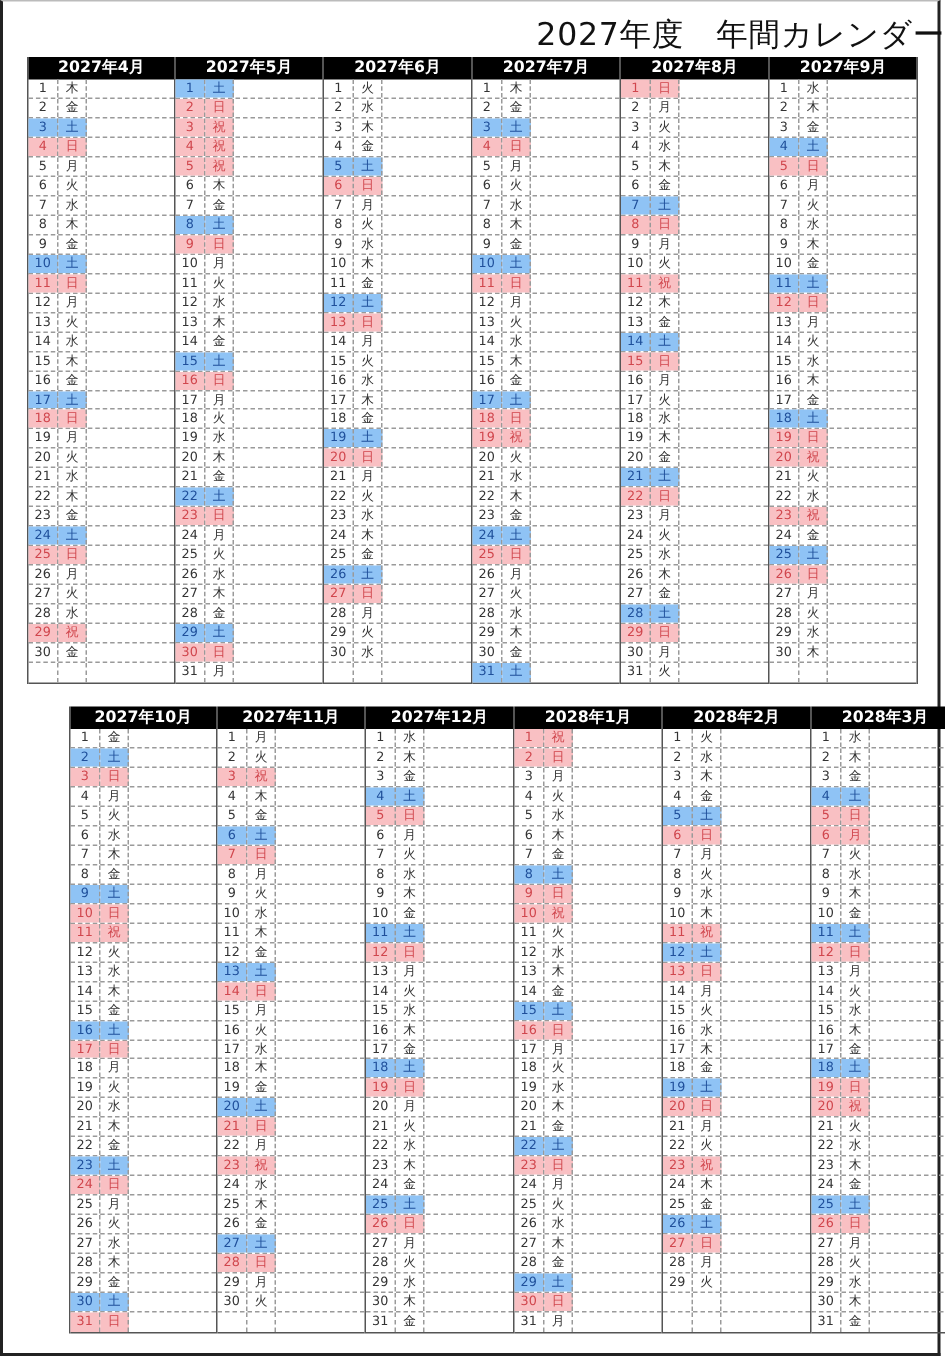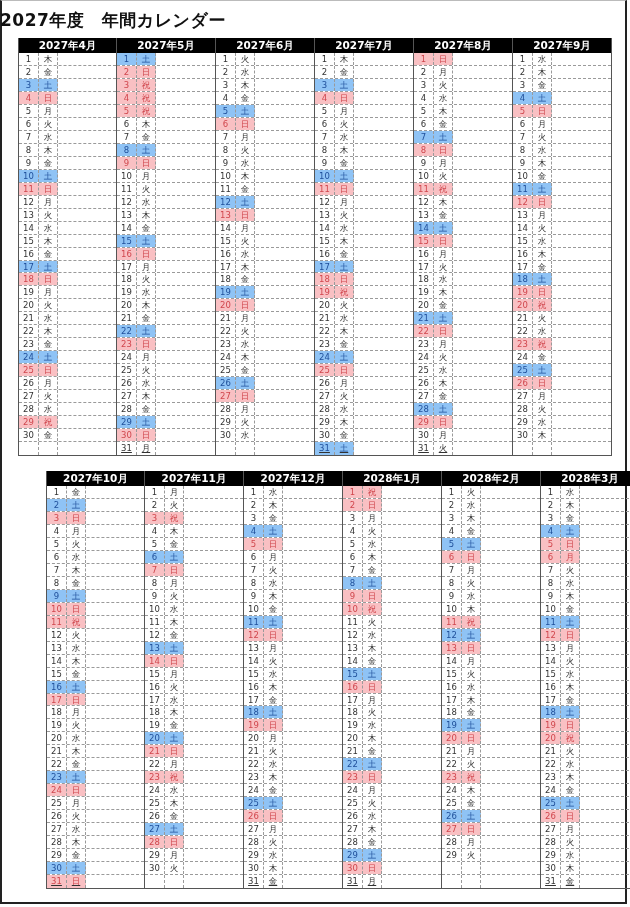--- a/index.html
+++ b/index.html
@@ -5,36 +5,36 @@
   html, body { margin: 0; padding: 0; background: #ffffff; }
   body { width: 630px; height: 907px; position: relative; overflow: hidden;
          font-family: "DejaVu Sans", "Liberation Sans", sans-serif; }
   .page {
     position: absolute; left: 0; top: 0; width: 627px; height: 904px;
     border-left: 2px solid #222; border-bottom: 2px solid #222; border-right: 2px solid #222;
     border-top: 1px solid #bbb;
     box-sizing: border-box; background: #fff;
   }
   .title {
-    position: absolute; left: 0; width: 630px; top: 9px; text-align: left;
-    font-size: 17px; font-weight: bold; color: #111; letter-spacing: 0.5px;
+    position: absolute; left: 0; width: 630px; top: 9px; text-align: right;
+    font-size: 21px; font-weight: normal; color: #111; letter-spacing: 0.5px;
   }
   .block { position: absolute; left: 18px; width: 594px; display: flex; }
   .block.b1 { top: 38px; }
   .block.b2 { top: 471px; margin-left: 28px; }
   .month { width: 99px; box-sizing: border-box; border-right: 1px solid #555; }
   .month:first-child { border-left: 1px solid #555; }
   .mhead {
     height: 15px; background: #000; color: #fff; font-weight: bold;
     font-size: 10.5px; line-height: 15px; text-align: center;
   }
   .rows { border-bottom: 1px solid #555; }
   .row { display: flex; height: 12.97px; box-sizing: border-box;
          border-bottom: 1px dashed #9a9a9a; font-size: 8.5px; line-height: 12px; color: #333; }
-  .row:last-child { border-bottom: none; text-decoration: underline; }
+  .row:last-child { border-bottom: none; }
   .cd { width: 20px; text-align: center; border-right: 1px dashed #9a9a9a; box-sizing: border-box; }
   .cw { width: 19px; text-align: center; border-right: 1px dashed #9a9a9a; box-sizing: border-box; }
   .cm { flex: 1; }
   .row.sat .cd, .row.sat .cw { background: #8fc3f5; color: #1f4f9a; }
   .row.sun .cd, .row.sun .cw, .row.hol .cd, .row.hol .cw { background: #f9c0c3; color: #d0464d; }
 </style>
 </head>
 <body>
 
 <div class="page"></div>

